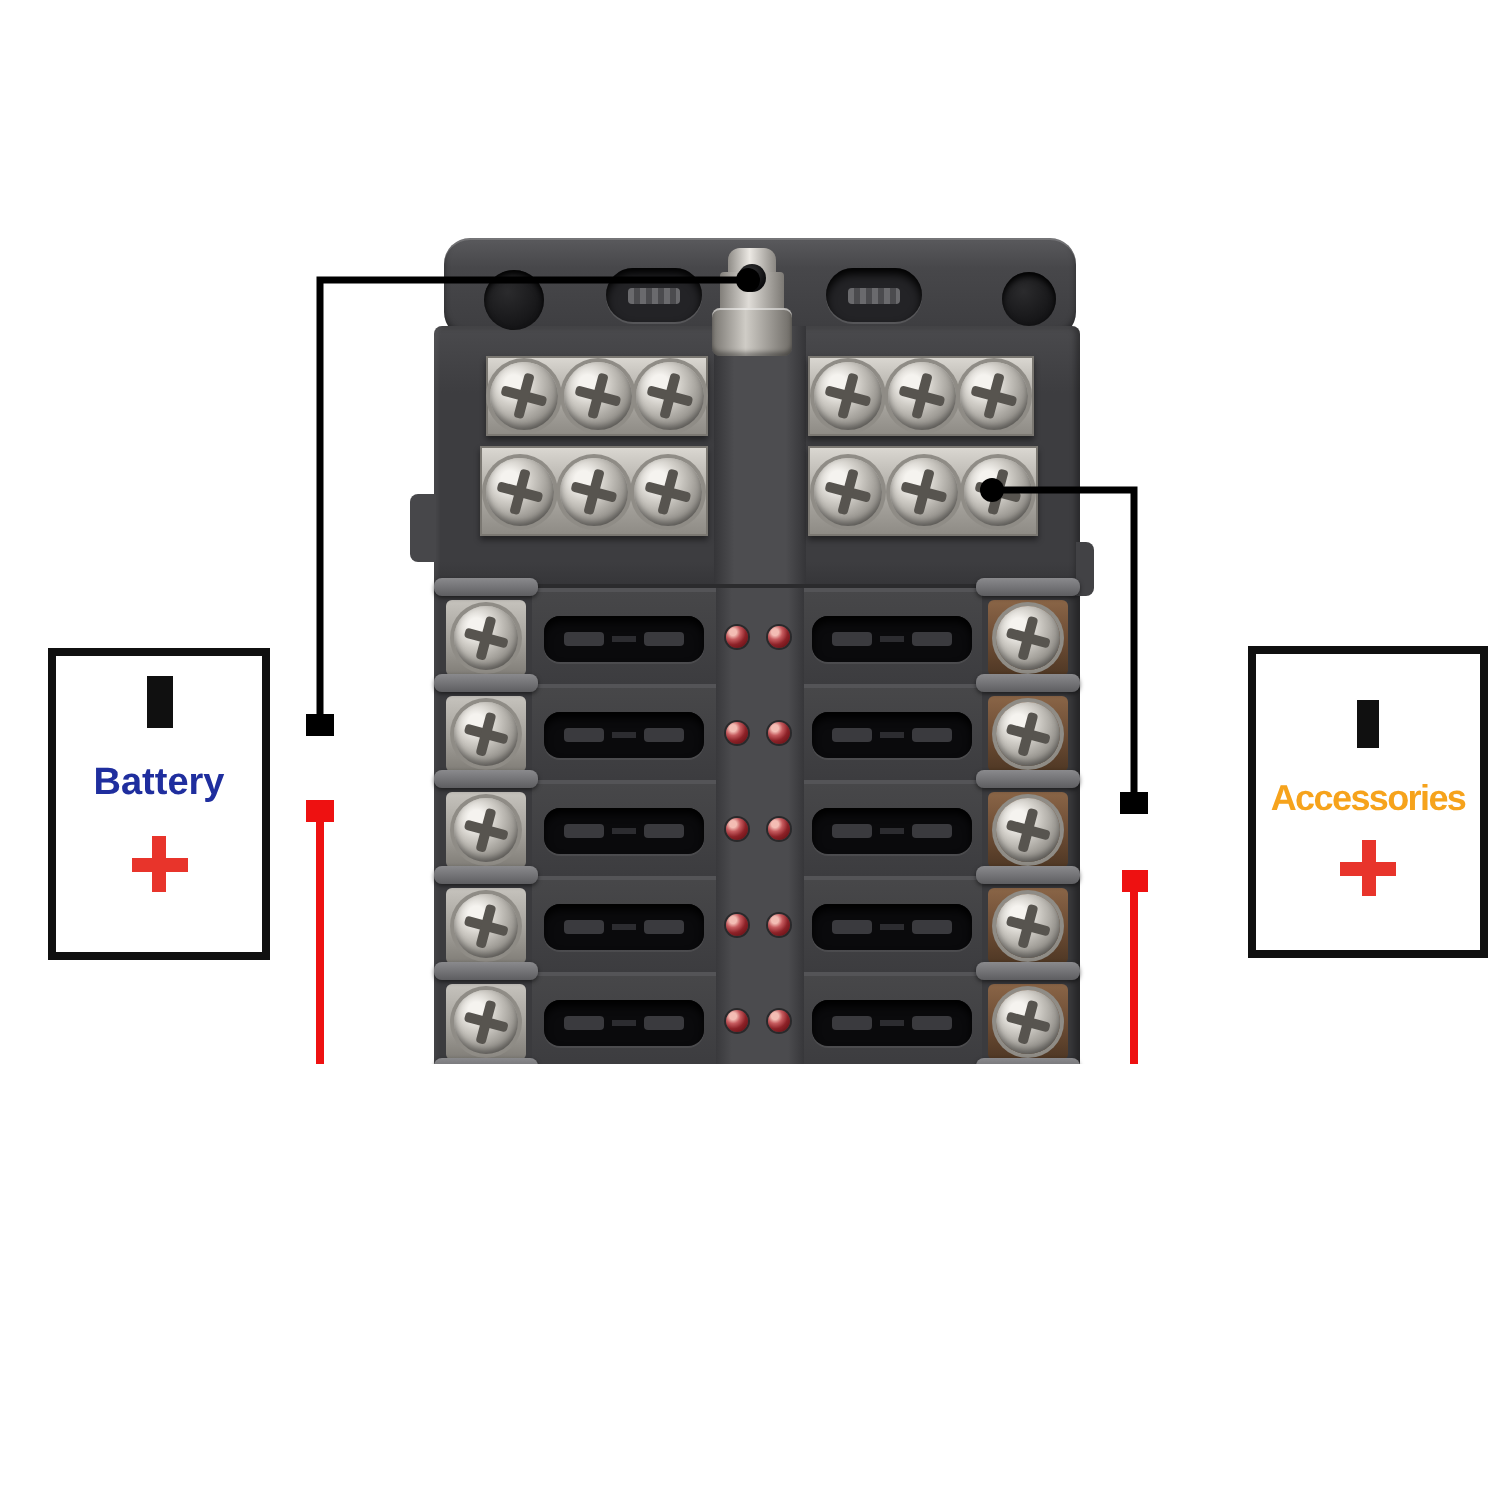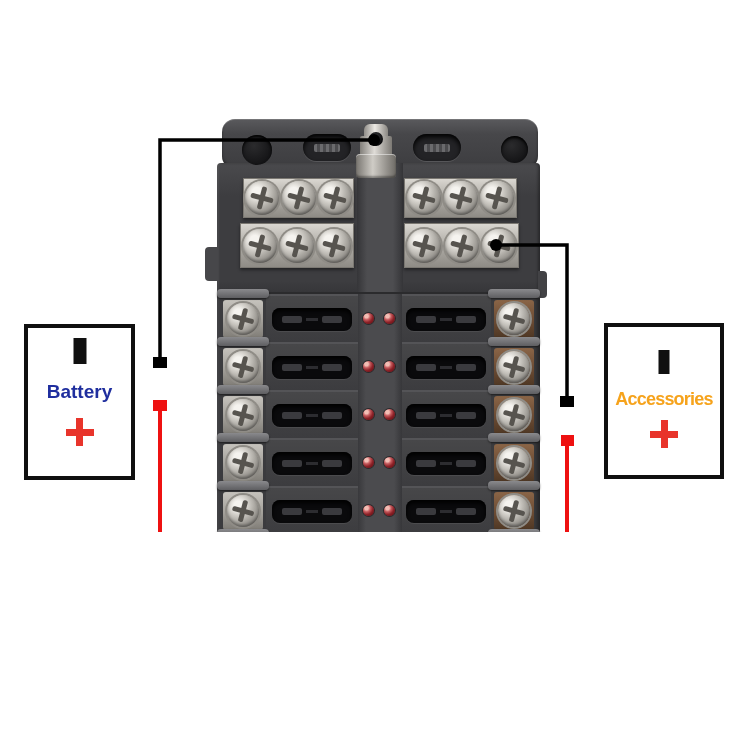--- a/index.html
+++ b/index.html
@@ -116,21 +116,21 @@
   
   svg.wires{position:absolute;left:0;top:0;z-index:5;pointer-events:none;}
   .wneg{fill:none;stroke:#000;stroke-width:3.5;}
   .wpos{fill:none;stroke:#ee1111;stroke-width:4;}
   .mneg{fill:#000;} .mpos{fill:#ee1111;}
 
   
   .labelbox{position:absolute;z-index:6;background:#fff;border:4px solid #101010;}
   .labelbox *{position:absolute;box-sizing:border-box;}
   #batteryBox{left:24px;top:324px;width:103px;height:148px;}
-  #accBox{left:604px;top:323px;width:112px;height:148px;}
+  #accBox{left:624px;top:323px;width:112px;height:148px;}
   .vbar{left:50%;transform:translateX(-50%);background:#101010;}
   #batteryBox .vbar{top:10px;width:13px;height:26px;}
   #accBox .vbar{top:23px;width:11px;height:24px;}
   .boxlabel{width:100%;text-align:center;font-weight:700;white-space:nowrap;}
   #batteryBox .boxlabel{top:53px;font-size:19px;}
   #accBox .boxlabel{top:62px;font-size:18px;letter-spacing:-0.8px;}
   .plusmark{left:50%;transform:translateX(-50%);width:28px;height:28px;}
   .plusmark::before,.plusmark::after{content:"";position:absolute;background:var(--pc,#e8342b);}
   .plusmark::before{top:10.5px;left:0;width:28px;height:7px;}
   .plusmark::after{left:10.5px;top:0;width:7px;height:28px;}

